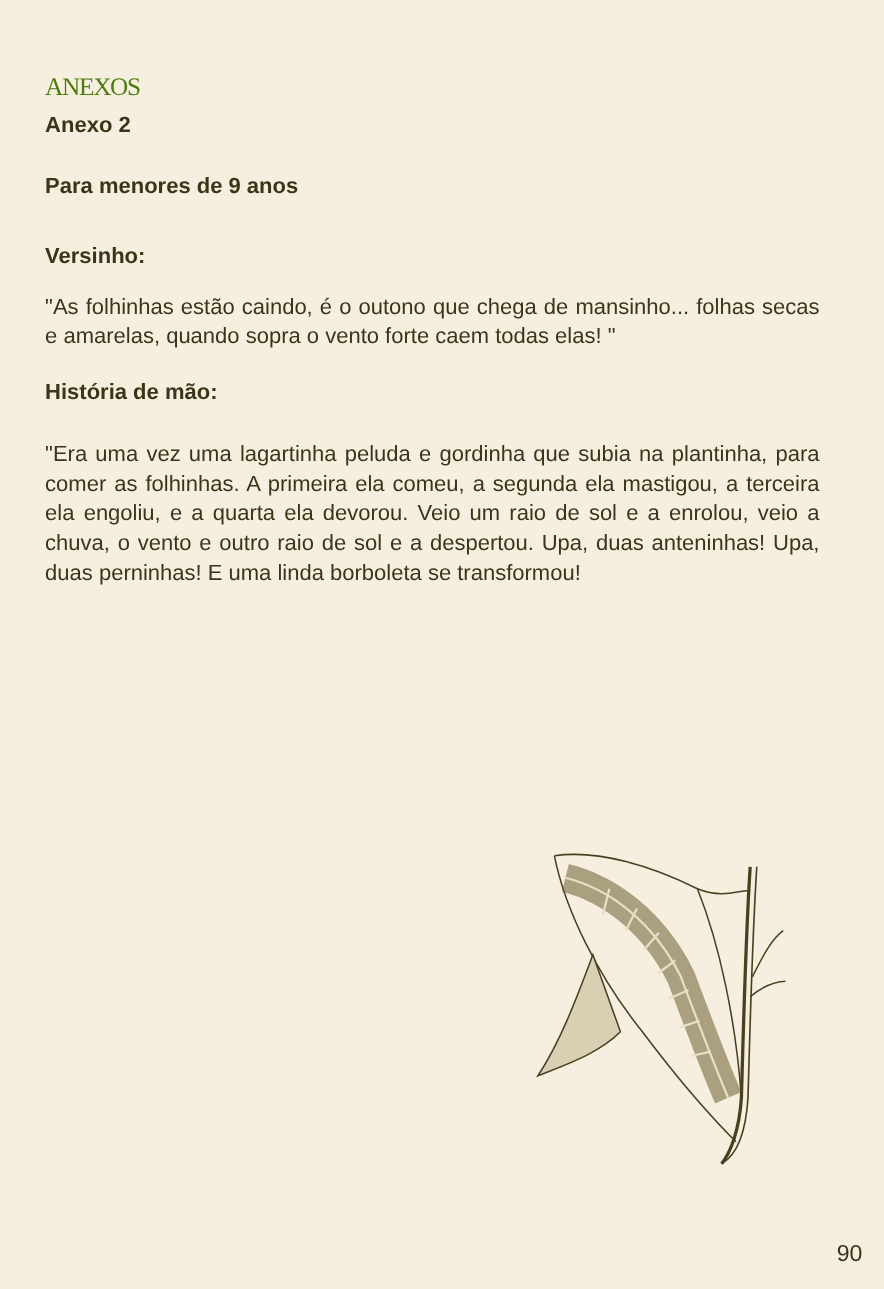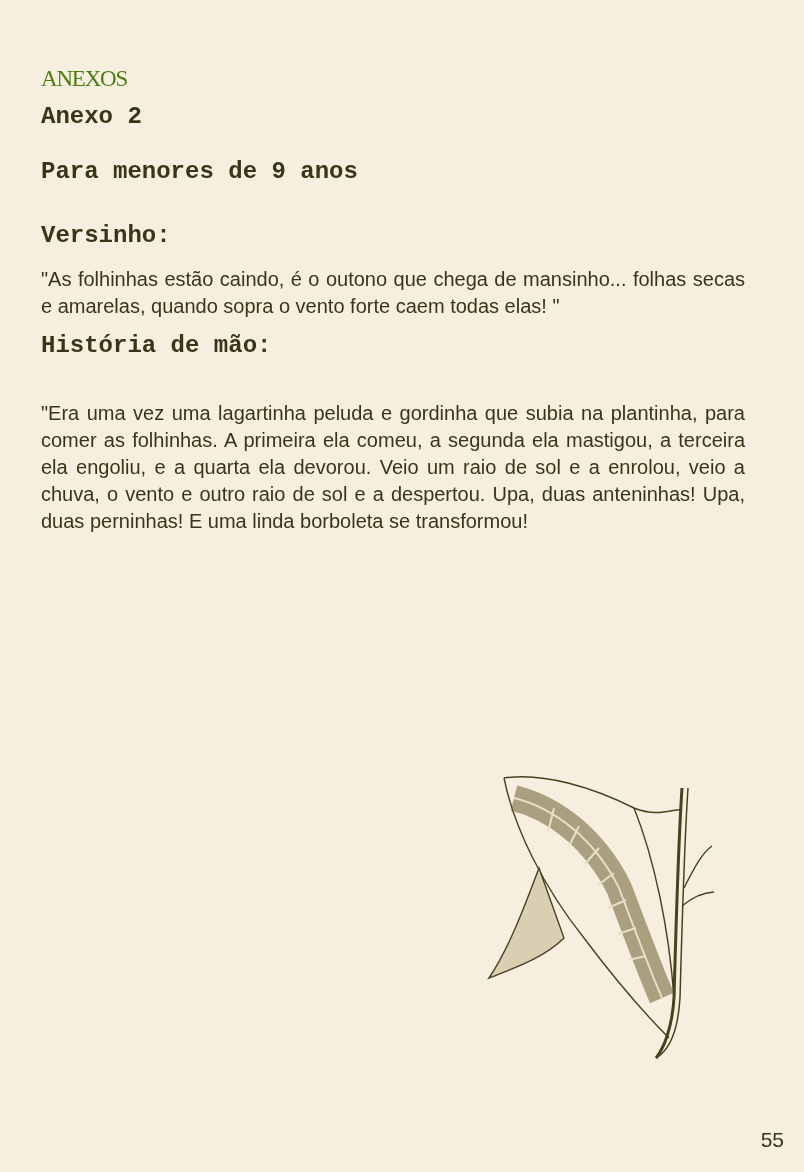--- a/index.html
+++ b/index.html
@@ -12,23 +12,22 @@
     color: #3b3418;
   }
   .section-label {
     position: absolute; left: 41px; top: 66px;
     font-family: "Liberation Serif", serif;
     font-size: 23px; letter-spacing: -1.2px;
     color: #4d7c0f;
   }
   .h {
     position: absolute; left: 41px;
-    font-weight: bold; font-size: 24px;
+    font-weight: bold; font-size: 20px;
     color: #3b3418;
-    font-family: Liberation Mono, monospace;
   }
   .para {
     position: absolute; left: 41px; width: 704px;
     font-size: 20px; line-height: 27px;
     text-align: justify;
     color: #3b3418;
   }
   .illus { position: absolute; left: 484px; top: 768px; width: 230px; height: 295px; }
   .page-num {
     position: absolute; right: 20px; top: 1128px;
@@ -36,21 +35,21 @@
   }
 </style>
 </head>
 <body>
 
 <div class="section-label">ANEXOS</div>
 <div class="h" style="top:103px;">Anexo 2</div>
 <div class="h" style="top:158px;">Para menores de 9 anos</div>
 <div class="h" style="top:222px;">Versinho:</div>
 <div class="para" style="top:266px;">"As folhinhas estão caindo, é o outono que chega de mansinho... folhas secas e amarelas, quando sopra o vento forte caem todas elas! "</div>
-<div class="h" style="top:332px;">História de mão:</div>
+<div class="h" style="top:346px;">História de mão:</div>
 <div class="para" style="top:400px;">"Era uma vez uma lagartinha peluda e gordinha que subia na plantinha, para comer as folhinhas. A primeira ela comeu, a segunda ela mastigou, a terceira ela engoliu, e a quarta ela devorou. Veio um raio de sol e a enrolou, veio a chuva, o vento e outro raio de sol e a despertou. Upa, duas anteninhas! Upa, duas perninhas! E uma linda borboleta se transformou!</div>
 
 <div class="illus">
   <svg viewBox="0 0 230 295" width="230" height="295">
     <g fill="none" stroke="#4a4020" stroke-width="1.4">
 
       <path d="M198 20 C194 80 192 160 190 230 C188 260 180 280 172 290" stroke-width="3"></path>
       <path d="M204 20 C200 80 198 160 196 230 C194 262 186 282 172 290" stroke-width="1.5"></path>
       <path d="M200 120 C210 100 218 85 228 78"></path>
       <path d="M198 138 C210 128 222 124 232 124"></path>
@@ -69,13 +68,13 @@
         <path d="M115 80 l-14 16"></path>
         <path d="M130 105 l-16 12"></path>
         <path d="M142 132 l-18 8"></path>
         <path d="M152 160 l-18 6"></path>
         <path d="M162 188 l-18 4"></path>
       </g>
     </g>
   </svg>
 </div>
 
-<div class="page-num">55</div>
+<div class="page-num">90</div>
 
 </body></html>

